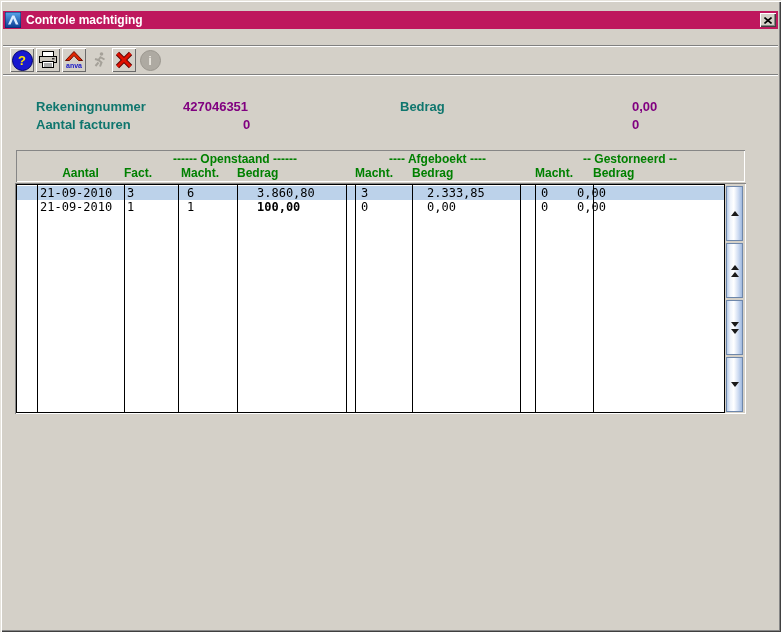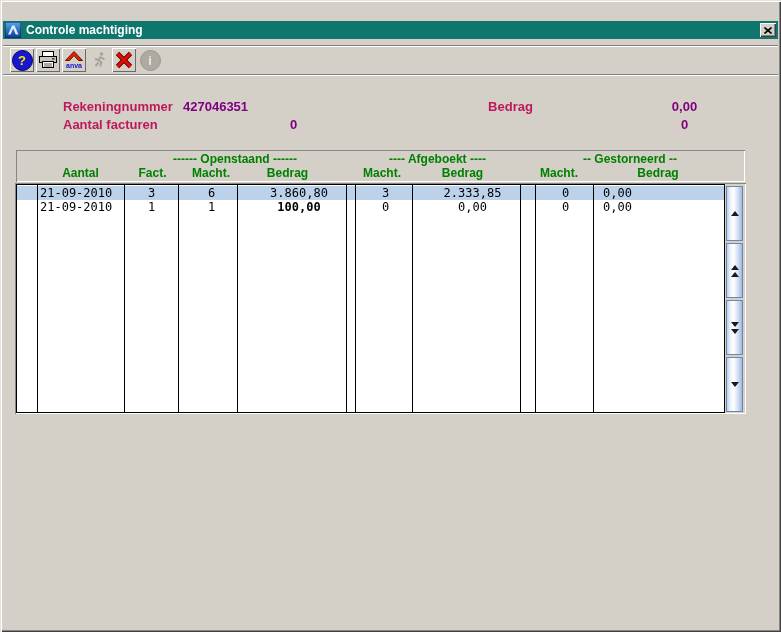--- a/index.html
+++ b/index.html
@@ -3,21 +3,21 @@
 <meta charset="utf-8">
 <style>
   html,body{margin:0;padding:0;}
   body{width:781px;height:632px;overflow:hidden;background:#d4d0c8;
        font-family:"Liberation Sans",sans-serif;}
   .abs{position:absolute;}
   .window{position:absolute;left:0;top:0;width:781px;height:632px;background:#d4d0c8;
     box-shadow:inset 1px 1px 0 #e6e3dc, inset 2px 2px 0 #ffffff,
                inset -1px -1px 0 #404040, inset -2px -2px 0 #868686;}
   
-  .titlebar{left:3px;top:21px;width:775px;height:18px;background:#0f766e;}
+  .titlebar{left:3px;top:11px;width:775px;height:18px;background:#be185d;}
   .win-icon{left:2px;top:1px;width:16px;height:16px;}
   .title-text{left:23px;top:0;height:18px;line-height:18px;color:#ffffff;
     font-size:12px;font-weight:bold;white-space:nowrap;}
   .close-btn{left:757px;top:2px;width:16px;height:14px;background:#d4d0c8;cursor:default;
     box-shadow:inset 1px 1px 0 #ffffff, inset -1px -1px 0 #404040, inset -2px -2px 0 #868686;
     display:flex;align-items:center;justify-content:center;}
   
   .menubar{left:3px;top:23px;width:775px;height:21px;}
   .menu-item{position:absolute;top:2px;height:17px;line-height:17px;font-size:13px;
     font-weight:bold;color:#000;white-space:nowrap;}
@@ -28,23 +28,23 @@
   .tb-btn{top:48px;width:24px;height:24px;background:#d4d0c8;
     display:flex;align-items:center;justify-content:center;flex-direction:column;}
   .tb-raised{box-shadow:inset 1px 1px 0 #ffffff, inset -1px -1px 0 #6a6a6a;}
   .icon-circle{width:19px;height:19px;border-radius:50%;text-align:center;
     font-weight:bold;font-size:13px;line-height:19px;}
   .help-circle{background:#1717cf;color:#ffe400;border:1px solid #00006a;}
   .info-circle{background:#aeaaa2;color:#e9e6df;border:1px solid #9a968e;}
   .anva-wrap{display:flex;flex-direction:column;align-items:center;line-height:6px;}
   .anva-text{font-size:7px;font-weight:bold;color:#1414c8;line-height:7px;}
   
-  .lbl{font-size:13px;font-weight:bold;color:#be185d;white-space:nowrap;height:14px;line-height:14px;margin-left:27px;}
+  .lbl{font-size:13px;font-weight:bold;color:#0f766e;white-space:nowrap;height:14px;line-height:14px;}
   .val{font-size:13px;font-weight:bold;color:#800080;white-space:nowrap;height:14px;line-height:14px;text-align:center;}
-  .ra{text-align:center;}
+  .ra{text-align:left;}
   
   .hdr-panel{left:16px;top:150px;width:729px;height:32px;background:#d4d0c8;
     box-shadow:inset 1px 1px 0 #868686, inset -1px -1px 0 #ffffff;}
   .ghead,.chead{position:absolute;font-size:12px;font-weight:bold;color:#008000;
     white-space:nowrap;height:13px;line-height:13px;}
   .ghead{top:3px;text-align:center;}
   .chead{top:17px;}
   
   .tbl-frame{left:15px;top:183px;width:731px;height:231px;
     box-shadow:inset 1px 1px 0 #868686, inset -1px -1px 0 #ffffff;}

